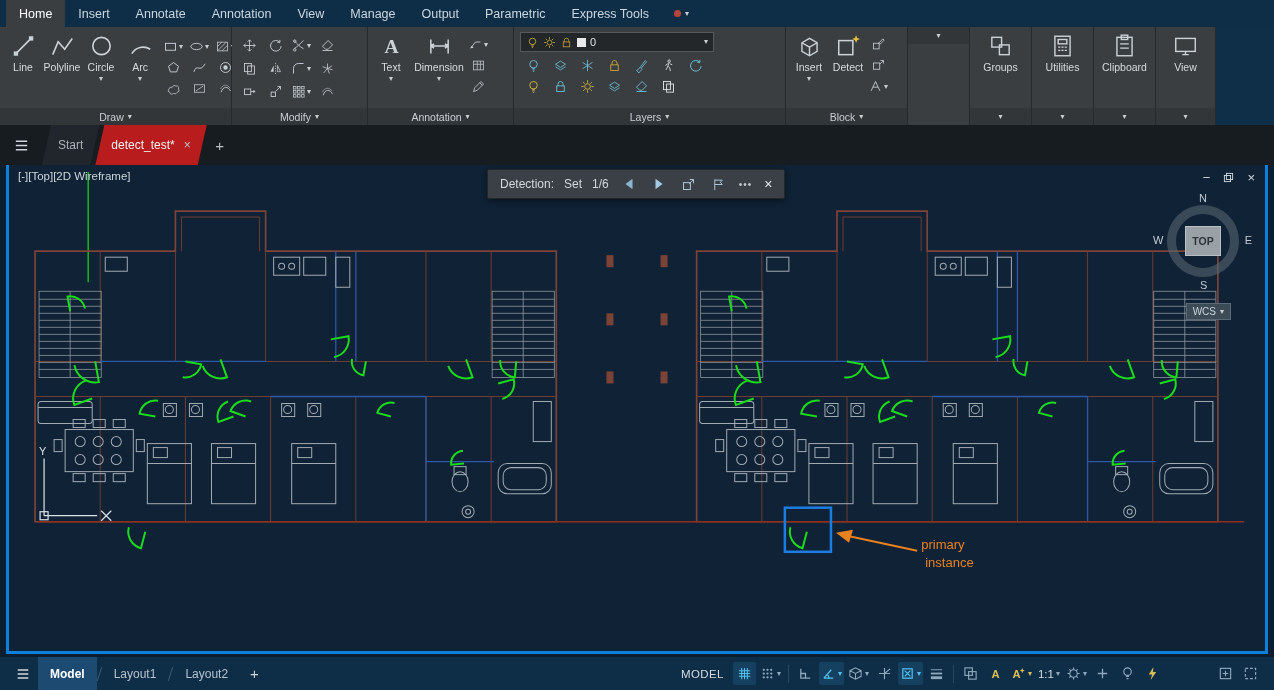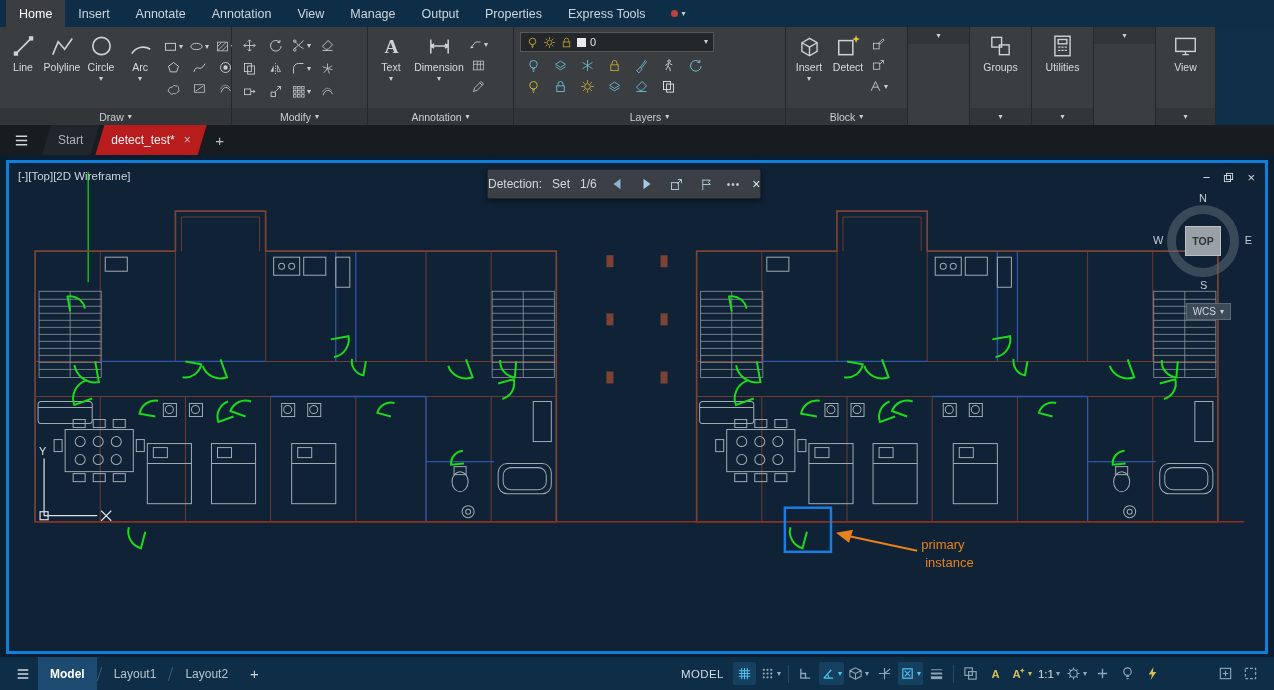--- a/index.html
+++ b/index.html
@@ -32,36 +32,36 @@
 .layright{display:flex;flex-direction:column;width:194px;margin-left:2px}
 .laycombo{height:20px;background:#23272a;border:1px solid #55595c;display:flex;align-items:center;gap:4px;padding:0 5px;margin:2px 0 3px}
 .laycombo svg{width:13px;height:13px}
 .laycombo .sw{width:9px;height:9px;background:#e7e9ea}
 .laycombo .nm{font-size:11px;color:#dde1e4;flex:1}
 .lrow{display:flex}
 .lrow .cell{width:27px;height:21px}
 .yel{color:#dcbe3a}.cy{color:#6fc3dd}.gld{color:#cfa83c}.wh{color:#e7eaec}
 
 
-.ftabs{position:absolute;top:125px;left:0;right:0;height:30px;background:#171c20;display:flex;align-items:stretch;z-index:4}
+.ftabs{position:absolute;top:125px;left:0;right:0;height:40px;background:#171c20;display:flex;align-items:stretch;z-index:4}
 .fmenu{width:42px;display:flex;align-items:center;justify-content:center;color:#cfd6db}
 .fmenu svg{width:17px;height:17px}
 .ftab{display:flex;align-items:center;gap:9px;padding:0 16px;font-size:12px;color:#a9b2ba;clip-path:polygon(9px 0,100% 0,calc(100% - 9px) 100%,0 100%);background:#20262b;margin-right:-4px}
 .ftab.active{background:#b91c1c;color:#f2f4f5}
 .ftab .x{color:#b9c1c7;font-size:12px}
 .fplus{width:34px;display:flex;align-items:center;justify-content:center;color:#b9c1c7;font-size:15px}
 
 
 .canvas{position:absolute;top:155px;left:0;right:0;bottom:33px;background:#0a1e31}
 .viewport{position:absolute;left:6px;right:6px;top:5px;bottom:3px;border:3px solid #0c80da;background:#0f2236;overflow:hidden}
 .vp-label{position:absolute;left:9px;top:7px;font-size:11.5px;color:#cdd5da;z-index:2}
 .wctrl{position:absolute;right:10px;top:7px;display:flex;gap:13px;align-items:center;color:#d6dce0;z-index:2;font-size:13px}
 .wctrl svg{width:11px;height:11px;color:#d6dce0}
 
-.det{position:absolute;left:478px;top:6px;height:30px;background:#3a4045;border:1px solid #23272a;border-radius:2px;display:flex;align-items:center;gap:10px;padding:0 0;z-index:3;box-shadow:0 2px 6px rgba(0,0,0,.45)}
+.det{position:absolute;left:478px;top:6px;height:30px;background:#3a4045;border:1px solid #23272a;border-radius:2px;display:flex;align-items:center;gap:10px;padding:0 12px;z-index:3;box-shadow:0 2px 6px rgba(0,0,0,.45)}
 .det .t{font-size:12px;color:#d3d8dc}
 .det .nav{width:20px;height:20px;color:#8fb3cf;display:flex;align-items:center;justify-content:center}
 .det .nav svg{width:14px;height:14px}
 .det .ib{width:20px;height:20px;color:#a9c3d8;display:flex;align-items:center;justify-content:center}
 .det .ib svg{width:15px;height:15px}
 .det .dots{color:#c3cbd1;font-size:10px;letter-spacing:1px}
 .det .cl{color:#e4e8eb;font-size:14px;margin-left:2px}
 
 .viewcube{position:absolute;right:16px;top:32px;width:92px;height:92px;z-index:2}
 .vc-ring{position:absolute;left:10px;top:10px;width:72px;height:72px;border-radius:50%;border:9px solid rgba(92,106,116,.55)}
@@ -388,21 +388,21 @@
 <div class="app">
 
   <div class="rtabs">
     <div class="rtab active">Home</div>
     <div class="rtab">Insert</div>
     <div class="rtab">Annotate</div>
     <div class="rtab">Annotation</div>
     <div class="rtab">View</div>
     <div class="rtab">Manage</div>
     <div class="rtab">Output</div>
-    <div class="rtab">Properties</div>
+    <div class="rtab">Parametric</div>
     <div class="rtab">Express Tools</div>
     <div class="rtab-opt" actable="true">
         <span class="dot"></span>
         <span class="caret">▾</span>
       </div>
   </div>
 
   <div class="ribbon">
 
     <div class="panel" style="width:232px">
@@ -764,20 +764,28 @@
               <use href="#i-utilities"></use>
             </svg>
           <span class="bl">Utilities</span>
         </div>
       </div>
       <div class="plabel">
           <span class="caret">▾</span>
         </div>
     </div>
     <div class="panel" style="width:62px">
+      <div class="pbody" style="justify-content:center">
+        <div class="bb" style="min-width:56px">
+          <svg class="ic">
+              <use href="#i-clipboard"></use>
+            </svg>
+          <span class="bl">Clipboard</span>
+        </div>
+      </div>
       <div class="plabel">
           <span class="caret">▾</span>
         </div>
     </div>
     <div class="panel" style="width:60px">
       <div class="pbody" style="justify-content:center">
         <div class="bb" style="min-width:54px">
           <svg class="ic">
               <use href="#i-view"></use>
             </svg>

